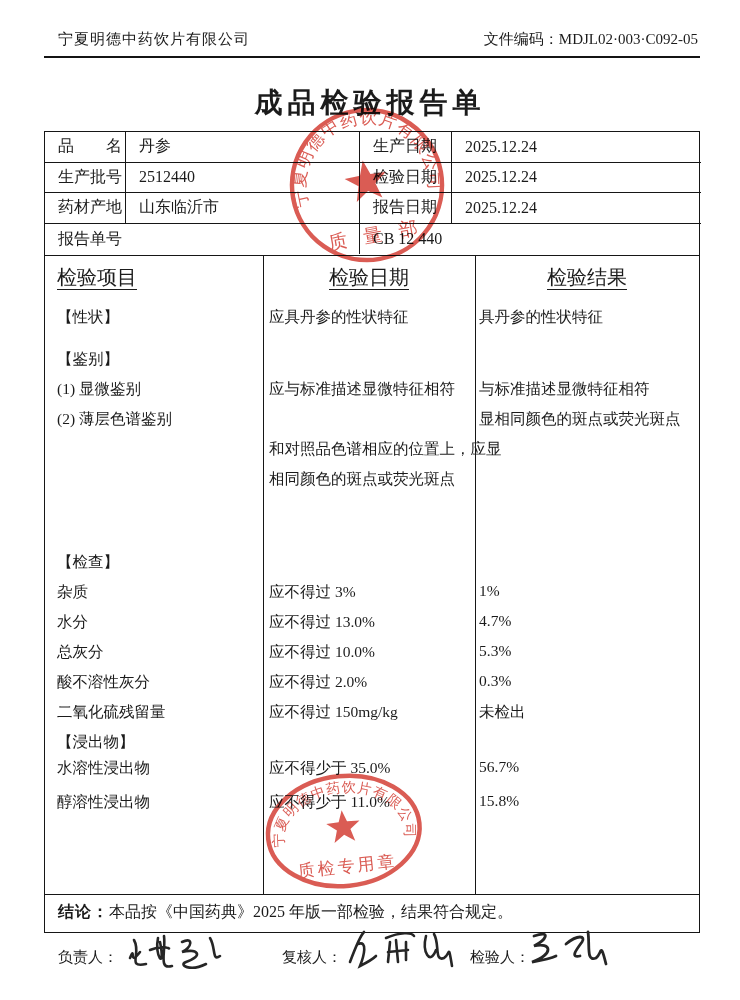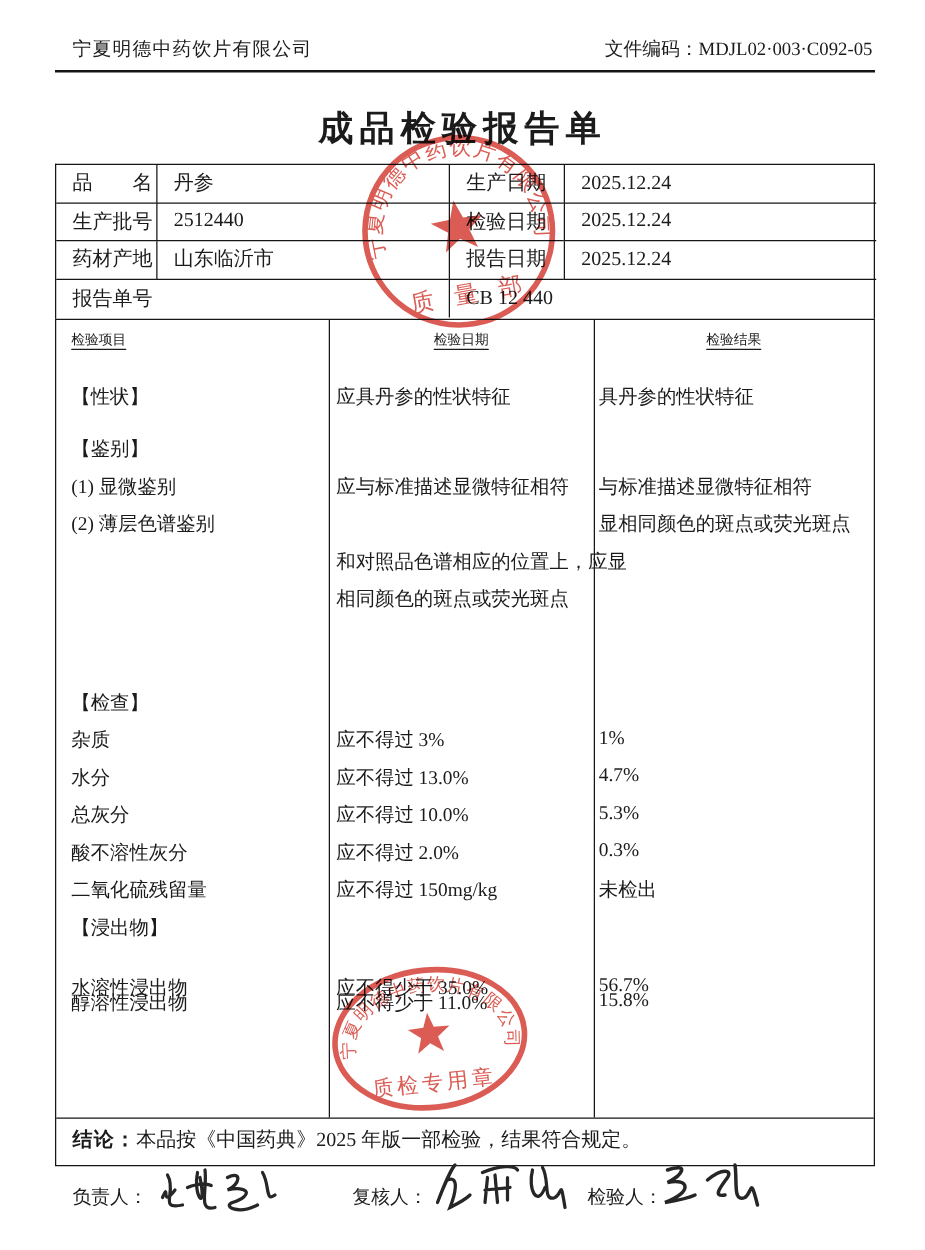--- a/index.html
+++ b/index.html
@@ -27,27 +27,27 @@
   .info .span2{grid-column:span 2;}
   
   .main{position:absolute;left:44px;top:255px;width:656px;height:678px;
     border:1.6px solid #161616;box-sizing:border-box;font-size:15.5px;}
   .vline{position:absolute;top:0;width:1.4px;height:638px;background:#161616;}
   .v1{left:218px;} .v2{left:430px;}
   .hline-conc{position:absolute;left:0;top:638px;width:100%;height:1.4px;background:#161616;}
   .tl{position:absolute;left:0;width:100%;height:24px;white-space:nowrap;}
   .tl span{position:absolute;white-space:nowrap;}
   .c1{left:12px;} .c2{left:224px;} .c3{left:434px;}
-  .th{font-size:11px;}
+  .th{font-size:20px;}
   .th .h2{left:218px;width:212px;text-align:center;} .th .h2 i{font-style:normal;border-bottom:1px solid #1b1b1b;padding-bottom:1px;}
   .th .h3{left:430px;width:224px;text-align:center;} .th .h3 i{font-style:normal;border-bottom:1px solid #1b1b1b;padding-bottom:1px;}
   .r-hd{top:8px;}
   .r0{top:51px;} .r1{top:93px;} .r2{top:123px;} .r3{top:153px;} .r4{top:183px;} .r5{top:213px;}
   .r6{top:296px;} .r7{top:326px;} .r8{top:356px;} .r9{top:386px;} .r10{top:416px;}
-  .r11{top:446px;} .r12{top:476px;} .r13{top:524px;} .r14{top:536px;}
+  .r11{top:446px;} .r12{top:476px;} .r13{top:502px;} .r14{top:536px;}
   .conc{position:absolute;left:13px;top:646px;font-size:16px;white-space:nowrap;}
   .conc b{letter-spacing:1px;}
   
   .sig-label{position:absolute;font-size:15px;}
   .sl1{left:58px;top:948px;} .sl2{left:282px;top:948px;} .sl3{left:470px;top:948px;}
   .sig-svg{position:absolute;}
   
   .stamp{position:absolute;mix-blend-mode:multiply;opacity:.88;pointer-events:none;}
   .stamp1{left:281px;top:99px;transform:rotate(-10deg);}
   .stamp2{left:258px;top:768px;transform:rotate(-6deg);}

